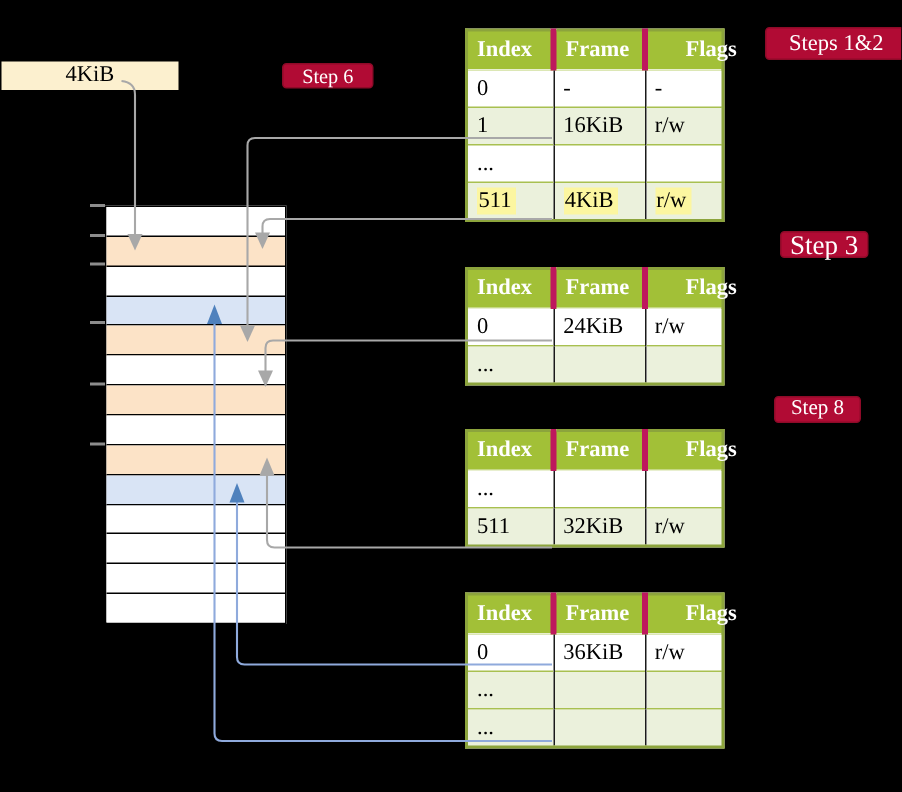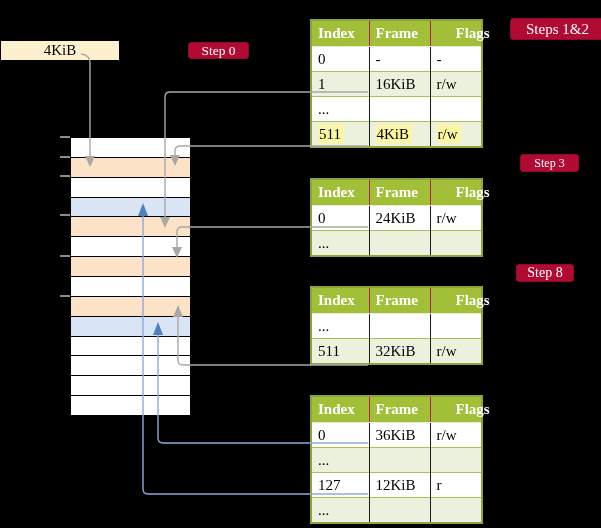--- a/index.html
+++ b/index.html
@@ -12,41 +12,41 @@
     position:absolute;left:1px;top:41px;width:118px;height:19px;
     background:var(--cream);color:#000;font-size:15px;line-height:19px;text-align:center;
   }
   
   .step-label{
     position:absolute;background:var(--crimson);color:#fff;text-align:center;
     border-radius:3px;border:1px solid #8e0a28;box-sizing:border-box;
   }
   #lbl-step0{left:188px;top:42px;width:61px;height:17px;font-size:13.5px;line-height:15px;}
   #lbl-steps12{left:510px;top:18px;width:95px;height:22px;font-size:15px;line-height:20px;border-radius:3px 0 0 3px;}
-  #lbl-step3{left:520px;top:154px;width:59px;height:18px;font-size:12px;line-height:16px;}
+  #lbl-step3{left:520px;top:154px;width:59px;height:18px;font-size:18px;line-height:16px;}
   #lbl-step4{left:516px;top:264px;width:58px;height:18px;font-size:14px;line-height:16px;}
   
   #memory-stack{
     position:absolute;left:70px;top:137px;width:121px;height:279px;
     border:1px solid #000;box-sizing:border-box;display:flex;flex-direction:column;background:#fff;
   }
   #memory-stack .mrow{flex:1;}
   #memory-stack .mrow:not(:last-child){border-bottom:1px solid #000;}
   .mem-white{background:#ffffff;}
   .mem-peach{background:var(--peach);}
   .mem-blue{background:var(--light_blue);}
   .tick{position:absolute;left:60px;width:10px;height:2px;background:#8c8c8c;}
   
   table.ptable{
     position:absolute;border-collapse:collapse;width:171px;background:#fff;
     border:2px solid var(--table_border);font-size:15px;table-layout:fixed;
   }
   table.ptable th{
     background:var(--header_green);color:#fff;font-weight:bold;text-align:left;
-    padding:0 0 0 6px;height:25px;border-right:1px solid #be185d;border-bottom:1px solid #e8efcf;
+    padding:0 0 0 6px;height:25px;border-right:4px solid #be185d;border-bottom:1px solid #e8efcf;
     font-size:15px;
   }
   table.ptable th:last-child{border-right:none;padding-left:25px;}
   table.ptable td{
     color:#000;text-align:left;padding:0 0 0 6px;height:24px;
     border-right:1px solid #1a1a1a;border-top:1px solid #a8c050;overflow:hidden;white-space:nowrap;
   }
   table.ptable td:last-child{border-right:none;}
   table.ptable tr.shaded td{background:var(--row_green);}
   .hl{background:var(--highlight_yellow);padding:1px 3px 1px 1px;}
@@ -59,21 +59,21 @@
 </style>
 </head>
 <body>
 
 <div id="canvas">
 
   <div id="frame-box">
     <span>4KiB</span>
   </div>
 
-  <div id="lbl-step0" class="step-label">Step 0</div>
+  <div id="lbl-step0" class="step-label">Step 6</div>
   <div id="lbl-steps12" class="step-label">Steps 1&amp;2</div>
   <div id="lbl-step3" class="step-label">Step 3</div>
   <div id="lbl-step4" class="step-label">Step 8</div>
 
   <div id="memory-stack">
     <div class="mrow mem-white"></div>
     <div class="mrow mem-peach"></div>
     <div class="mrow mem-white"></div>
     <div class="mrow mem-blue"></div>
     <div class="mrow mem-peach"></div>
@@ -202,25 +202,20 @@
       <tr>
         <td>0</td>
         <td>36KiB</td>
         <td>r/w</td>
       </tr>
       <tr class="shaded">
         <td>...</td>
         <td></td>
         <td></td>
       </tr>
-      <tr>
-        <td>127</td>
-        <td>12KiB</td>
-        <td>r</td>
-      </tr>
       <tr class="shaded">
         <td>...</td>
         <td></td>
         <td></td>
       </tr>
     </tbody>
   </table>
 
   <svg id="overlay" viewBox="0 0 601 528">
 

